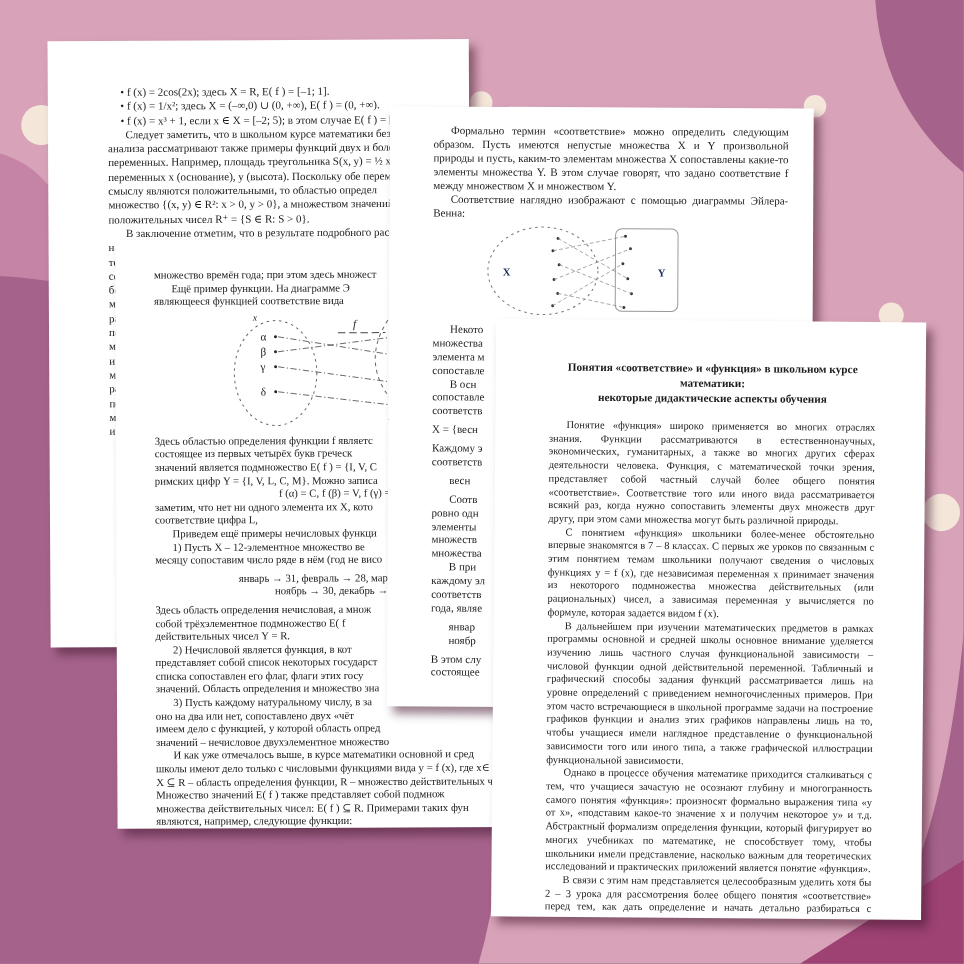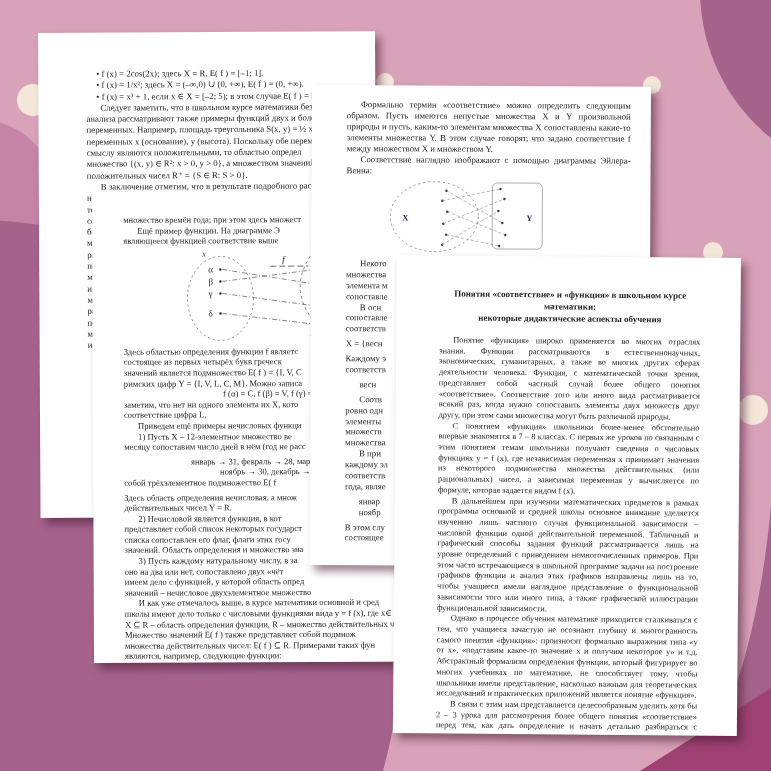--- a/index.html
+++ b/index.html
@@ -76,21 +76,21 @@
       <div class="ln">ра</div>
       <div class="ln">по</div>
       <div class="ln">ми</div>
       <div class="ln">и</div>
     </div>
 
   <div class="page" id="pageC">
     <div>
         <div class="ln">множество времён года; при этом здесь множест</div>
         <div class="ln ind">Ещё пример функции. На диаграмме Э</div>
-        <div class="ln">являющееся функцией соответствие выше</div>
+        <div class="ln">являющееся функцией соответствие вида</div>
       </div>
     <div class="diagram-block">
       <svg width="300" height="96" viewBox="0 0 300 96">
         <text x="90" y="10" font-size="8" font-style="italic" fill="#222">x</text>
         <ellipse cx="108" cy="52" rx="33" ry="42" fill="none" stroke="#666" stroke-width="0.8" stroke-dasharray="2,3"></ellipse>
         <text x="96" y="26" font-size="9" fill="#222">α</text>
         <text x="96" y="38" font-size="9" fill="#222">β</text>
         <text x="96" y="50" font-size="9" fill="#222">γ</text>
         <text x="96" y="70" font-size="9" fill="#222">δ</text>
         <circle cx="108" cy="23" r="1.2" fill="#222"></circle>
@@ -110,25 +110,25 @@
     <div>
         <div class="ln">Здесь областью определения функции f являетс</div>
         <div class="ln">состоящее из первых четырёх букв греческ</div>
         <div class="ln">значений является подмножество E( f ) = {I, V, C</div>
         <div class="ln">римских цифр Y = {I, V, L, C, M}. Можно записа</div>
         <div class="ln ctr">f (α) = C,    f (β) = V,    f (γ) = I,</div>
         <div class="ln">заметим, что нет ни одного элемента их X, кото</div>
         <div class="ln">соответствие цифра L,</div>
         <div class="ln ind">Приведем ещё примеры нечисловых функци</div>
         <div class="ln ind">1) Пусть X – 12-элементное множество ве</div>
-        <div class="ln">месяцу сопоставим число дней в нём (год не расс</div>
+        <div class="ln">месяцу сопоставим число ряде в нём (год не висо</div>
         <div class="ln ctr gap">январь → 31, февраль → 28, март → 31, апр</div>
         <div class="ln ctr">ноябрь → 30, декабрь → 31.</div>
+        <div class="ln gap">Здесь область определения нечисловая, а множ</div>
         <div class="ln">собой трёхэлементное подмножество E( f</div>
-        <div class="ln gap">Здесь область определения нечисловая, а множ</div>
         <div class="ln">действительных чисел Y = R.</div>
         <div class="ln ind">2) Нечисловой является функция, в кот</div>
         <div class="ln">представляет собой список некоторых государст</div>
         <div class="ln">списка сопоставлен его флаг, флаги этих госу</div>
         <div class="ln">значений. Область определения и множество зна</div>
         <div class="ln ind">3) Пусть каждому натуральному числу, в за</div>
         <div class="ln">оно на два или нет, сопоставлено двух «чёт</div>
         <div class="ln">имеем дело с функцией, у которой область опред</div>
         <div class="ln">значений – нечисловое двухэлементное множество</div>
         <div class="ln ind">И как уже отмечалось выше, в курсе математики основной и сред</div>

